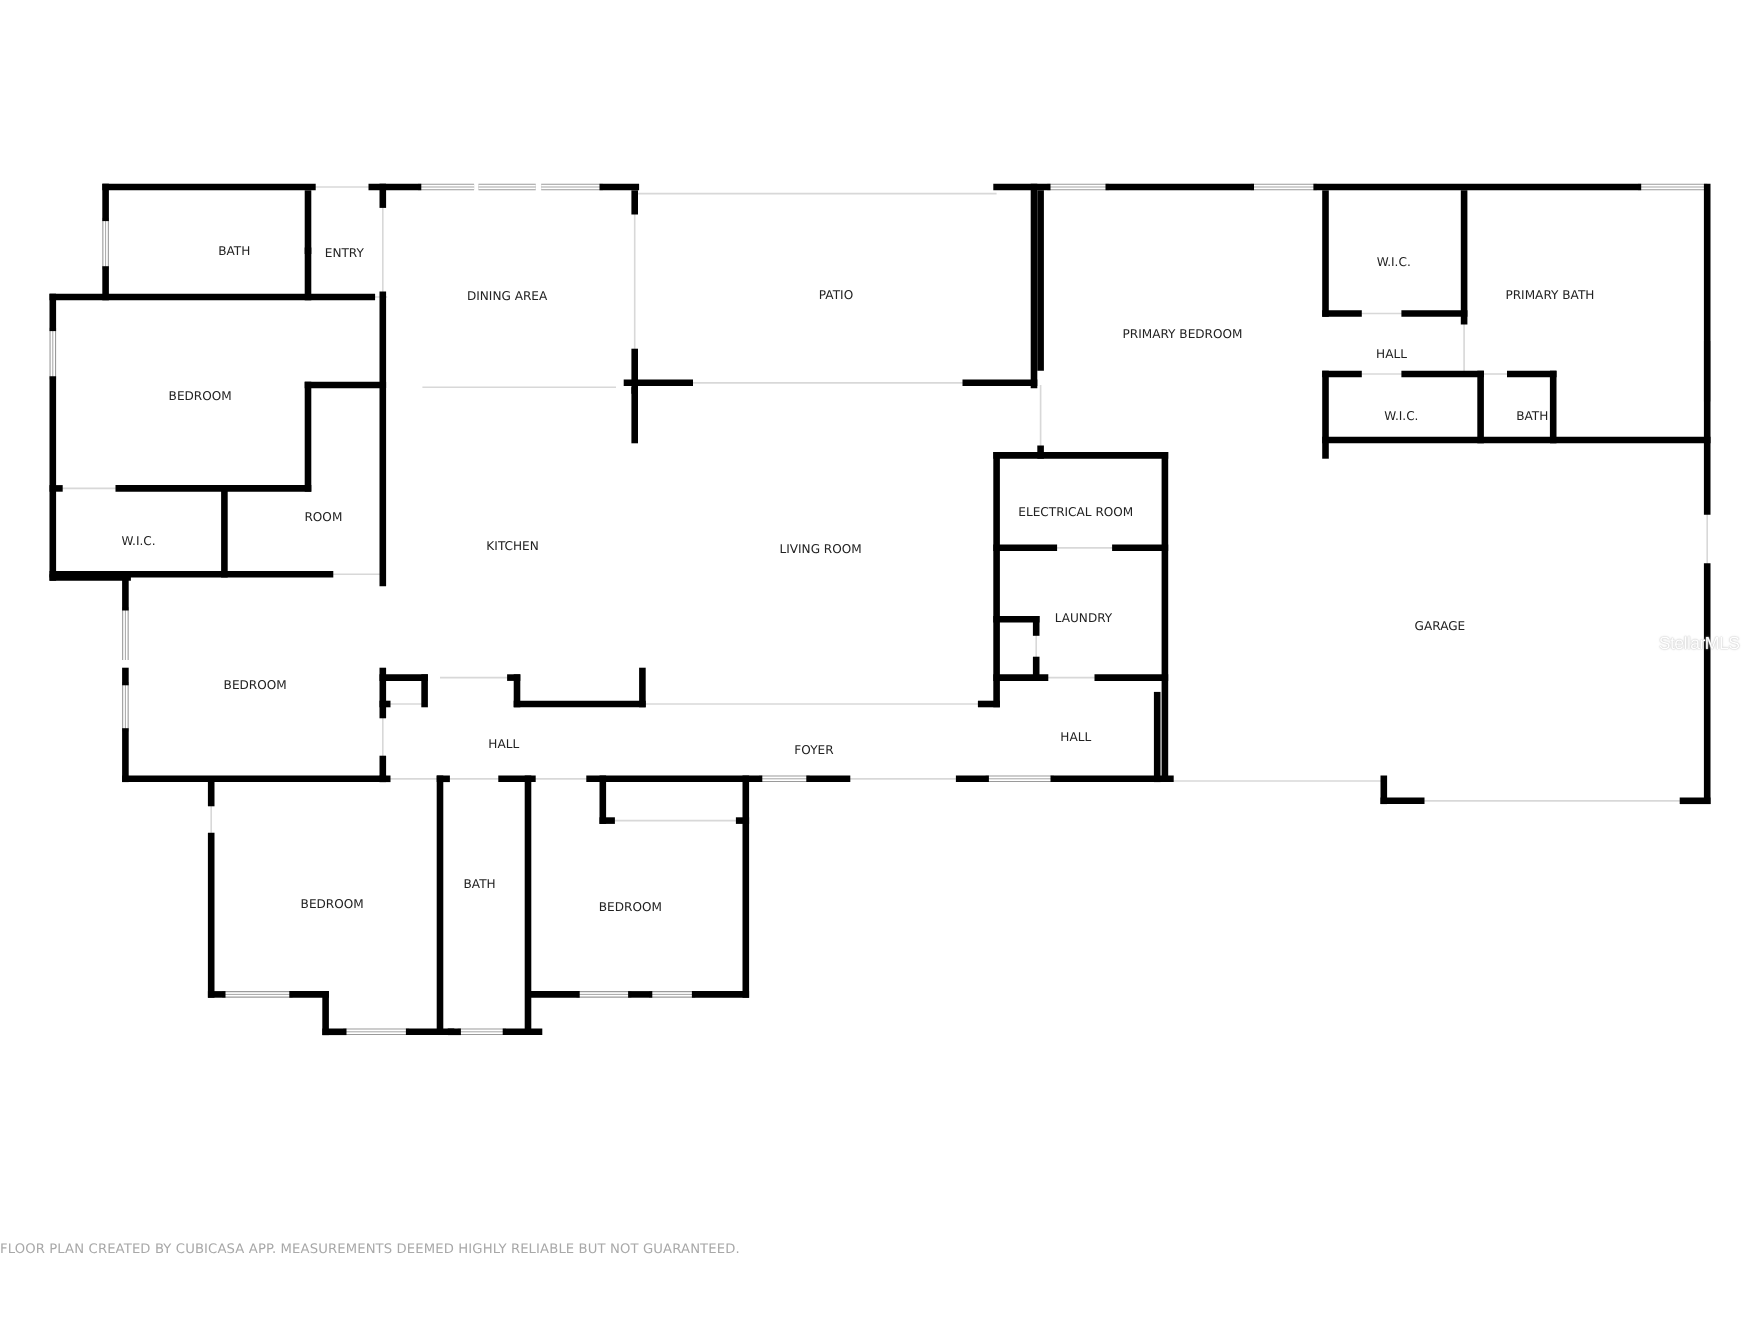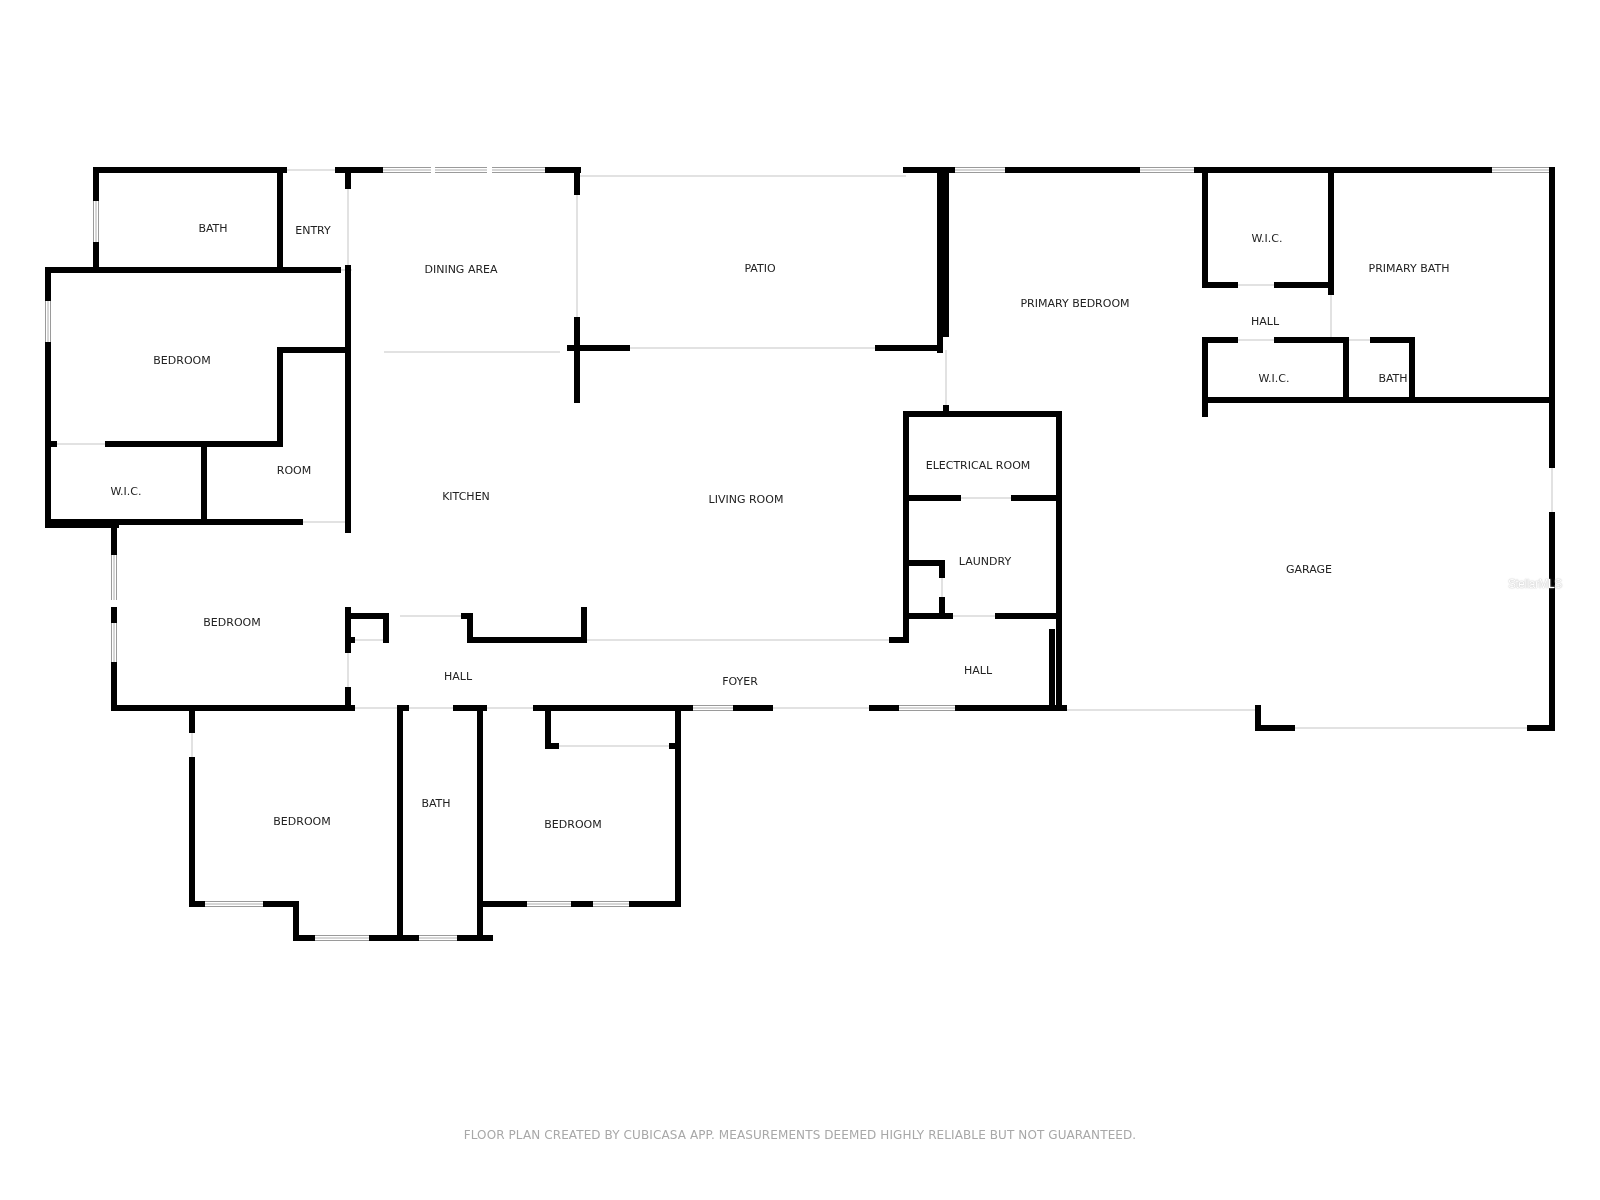--- a/index.html
+++ b/index.html
@@ -1,20 +1,20 @@
 <!DOCTYPE html>
 <html><head>
   <meta charset="utf-8">
   <style>
     html, body { margin: 0; padding: 0; background: #ffffff; }
     body { width: 1600px; height: 1200px; position: relative; overflow: hidden; font-family: "DejaVu Sans", "Liberation Sans", sans-serif; }
     #plan { position: absolute; left: 0; top: 0; width: 1600px; height: 1200px; }
     .room-label { font-size: 11px; fill: #222222; text-anchor: middle; dominant-baseline: middle; font-family: "DejaVu Sans", "Liberation Sans", sans-serif; }
-    .watermark { position: absolute; left: 1508px; top: 577px; font-size: 12px; color: #ffffff; text-shadow: 0 0 1px #bbbbbb, 0 0 2px #cccccc; font-family: "Liberation Sans", sans-serif; letter-spacing: -0.5px; }
-    .footer { position: absolute; left: 0; width: 1600px; top: 1128px; text-align: center; font-size: 12px; color: #a8a8a8; font-family: "DejaVu Sans", "Liberation Sans", sans-serif; letter-spacing: 0.1px; }
+    .watermark { position: absolute; left: 1508px; top: 577px; font-size: 16px; color: #ffffff; text-shadow: 0 0 1px #bbbbbb, 0 0 2px #cccccc; font-family: "Liberation Sans", sans-serif; letter-spacing: -0.5px; }
+    .footer { position: absolute; left: 0; width: 1600px; top: 1128px; text-align: left; font-size: 12px; color: #a8a8a8; font-family: "DejaVu Sans", "Liberation Sans", sans-serif; letter-spacing: 0.1px; }
   </style>
 </head>
 <body>
 
 <svg id="plan" xmlns="http://www.w3.org/2000/svg" viewBox="0 0 1600 1200">
   <g id="openings-layer">
       <line x1="284" y1="170" x2="338" y2="170" stroke="#d8d8d8" stroke-width="1.5" stroke-linecap="butt"></line>
       <line x1="352" y1="270" x2="280" y2="270" stroke="#d8d8d8" stroke-width="1.5" stroke-linecap="butt"></line>
       <line x1="348" y1="186" x2="348" y2="268" stroke="#d8d8d8" stroke-width="1.5" stroke-linecap="butt"></line>
       <line x1="577" y1="192" x2="577" y2="320" stroke="#d8d8d8" stroke-width="1.5" stroke-linecap="butt"></line>

